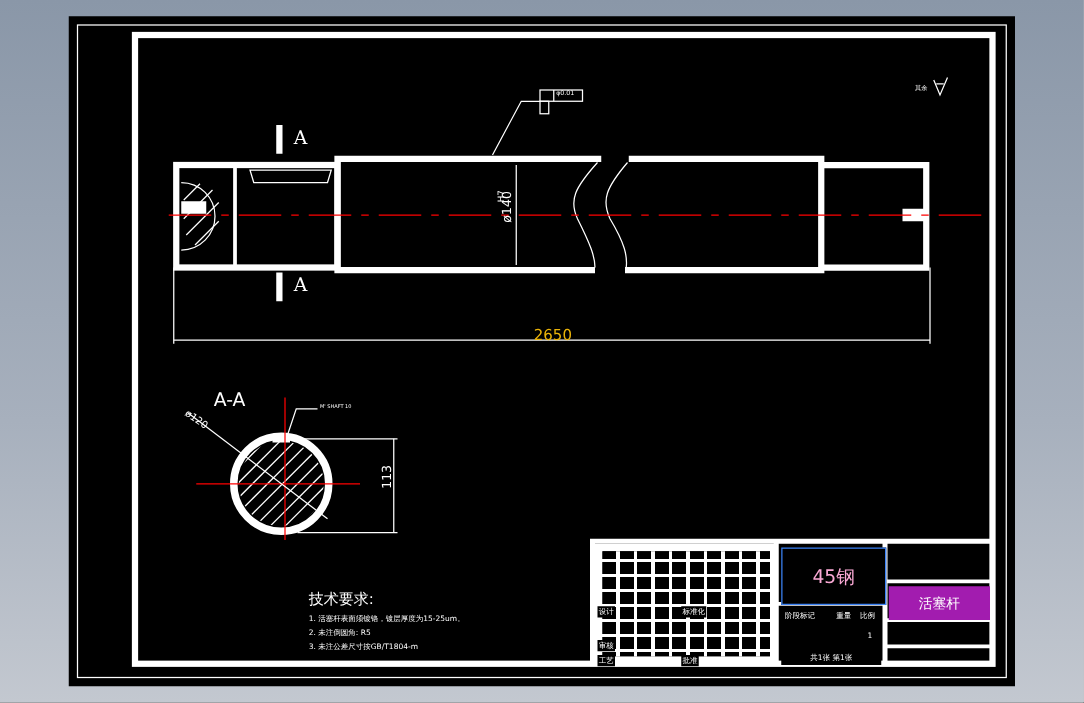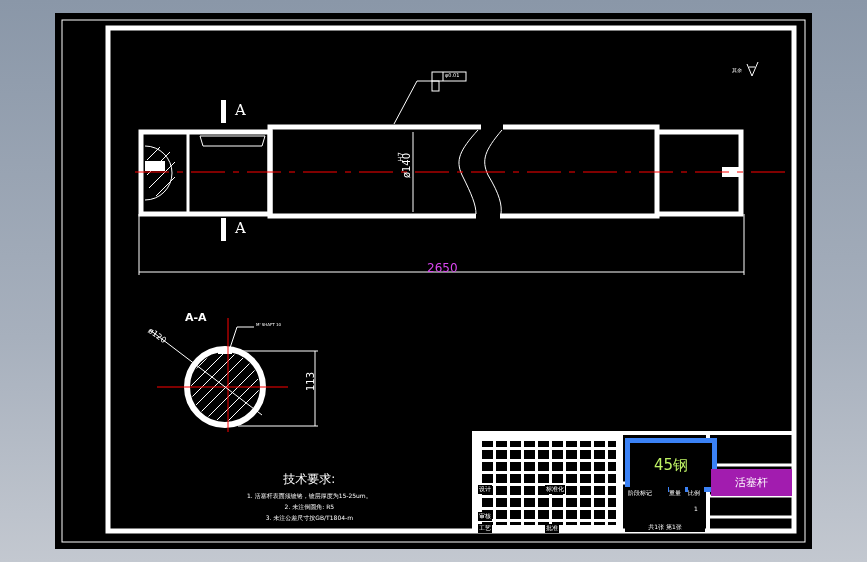--- a/index.html
+++ b/index.html
@@ -118,48 +118,48 @@
 <div class="abs" style="left:421px;top:422px;width:145px;height:96px;background:#fff;">
   <div class="abs" style="left:6px;top:6px;width:134px;height:84px;
      background:
        repeating-linear-gradient(90deg,#000 0 11px,#fff 11px 14px),
        #000;"></div>
 </div>
 <div class="abs" style="left:421px;top:422px;width:145px;height:96px;
      background:repeating-linear-gradient(0deg,transparent 0 9px,#fff 9px 12px);"></div>
 
 
-<div class="abs" style="left:570px;top:425px;width:82px;height:44px;background:#000;border:5px solid #3b82f6;color:#bef264;display:flex;align-items:center;justify-content:center;font-size:15px;font-family:'DejaVu Sans',sans-serif;">45钢</div>
+<div class="abs" style="left:570px;top:425px;width:82px;height:44px;background:#000;border:1px solid #3b82f6;color:#f9a8d4;display:flex;align-items:center;justify-content:center;font-size:15px;font-family:'DejaVu Sans',sans-serif;">45钢</div>
 <div class="abs" style="left:656px;top:456px;width:81px;height:27px;background:#a21caf;color:#fff;display:flex;align-items:center;justify-content:center;font-size:11px;">活塞杆</div>
 <div class="abs" style="left:570px;top:474px;width:40px;height:11px;background:#000;color:#fff;font-size:6px;line-height:11px;padding-left:3px;">阶段标记</div>
 <div class="abs" style="left:614px;top:474px;width:16px;height:11px;background:#000;color:#fff;font-size:6px;line-height:11px;">重量</div>
 <div class="abs" style="left:633px;top:474px;width:16px;height:11px;background:#000;color:#fff;font-size:6px;line-height:11px;">比例</div>
 <div class="abs" style="left:633px;top:490px;width:16px;height:11px;background:#000;color:#fff;font-size:6px;line-height:11px;text-align:center;">1</div>
 <div class="abs" style="left:570px;top:509px;width:80px;height:10px;background:#000;color:#fff;font-size:6px;line-height:10px;text-align:center;">共1张  第1张</div>
 
 
 <div class="abs" style="left:423px;top:472px;font-size:6px;color:#fff;background:#000;padding:0 1px;">设计</div>
 <div class="abs" style="left:490px;top:472px;font-size:6px;color:#fff;background:#000;padding:0 1px;">标准化</div>
 <div class="abs" style="left:423px;top:499px;font-size:6px;color:#fff;background:#000;padding:0 1px;">审核</div>
 <div class="abs" style="left:423px;top:511px;font-size:6px;color:#fff;background:#000;padding:0 1px;">工艺</div>
 <div class="abs" style="left:490px;top:511px;font-size:6px;color:#fff;background:#000;padding:0 1px;">批准</div>
 
 
 <div class="abs" style="left:180px;top:88px;color:#fff;font-size:15px;font-family:'DejaVu Serif',serif;">A</div>
 <div class="abs" style="left:180px;top:206px;color:#fff;font-size:15px;font-family:'DejaVu Serif',serif;">A</div>
-<div class="abs" style="left:372px;top:248px;color:#d946ef;font-size:12px;">2650</div>
+<div class="abs" style="left:372px;top:248px;color:#eab308;font-size:12px;">2650</div>
 <div class="abs" style="left:339px;top:147px;color:#fff;font-size:10px;transform:rotate(-90deg);transform-origin:center;white-space:nowrap;">ø140</div>
 <div class="abs" style="left:341px;top:140px;color:#fff;font-size:7px;transform:rotate(-90deg);">H7</div>
-<div class="abs" style="left:130px;top:298px;color:#fff;font-size:11px;font-weight:bold;">A-A</div>
+<div class="abs" style="left:116px;top:298px;color:#fff;font-size:15px;">A-A</div>
 <div class="abs" style="left:92px;top:318px;color:#fff;font-size:8px;transform:rotate(35deg);">ø120</div>
 <div class="abs" style="left:246px;top:363px;color:#fff;font-size:10px;transform:rotate(-90deg);">113</div>
 <div class="abs" style="left:201px;top:309px;color:#fff;font-size:4px;">M' SHAFT 10</div>
 <div class="abs" style="left:390px;top:59px;color:#fff;font-size:5px;">φ0.01</div>
 <div class="abs" style="left:677px;top:54px;color:#fff;font-size:5px;">其余</div>
 
 
-<div class="abs" style="left:192px;top:458px;color:#fff;text-align:center;">
+<div class="abs" style="left:192px;top:458px;color:#fff;">
   <div style="font-size:12px;margin-bottom:2px;">技术要求:</div>
   <div style="font-size:6px;line-height:11px;">1. 活塞杆表面须镀铬，镀层厚度为15-25um。</div>
   <div style="font-size:6px;line-height:11px;">2. 未注倒圆角: R5</div>
   <div style="font-size:6px;line-height:11px;">3. 未注公差尺寸按GB/T1804-m</div>
 </div>
 </div>
 
 </body></html>

